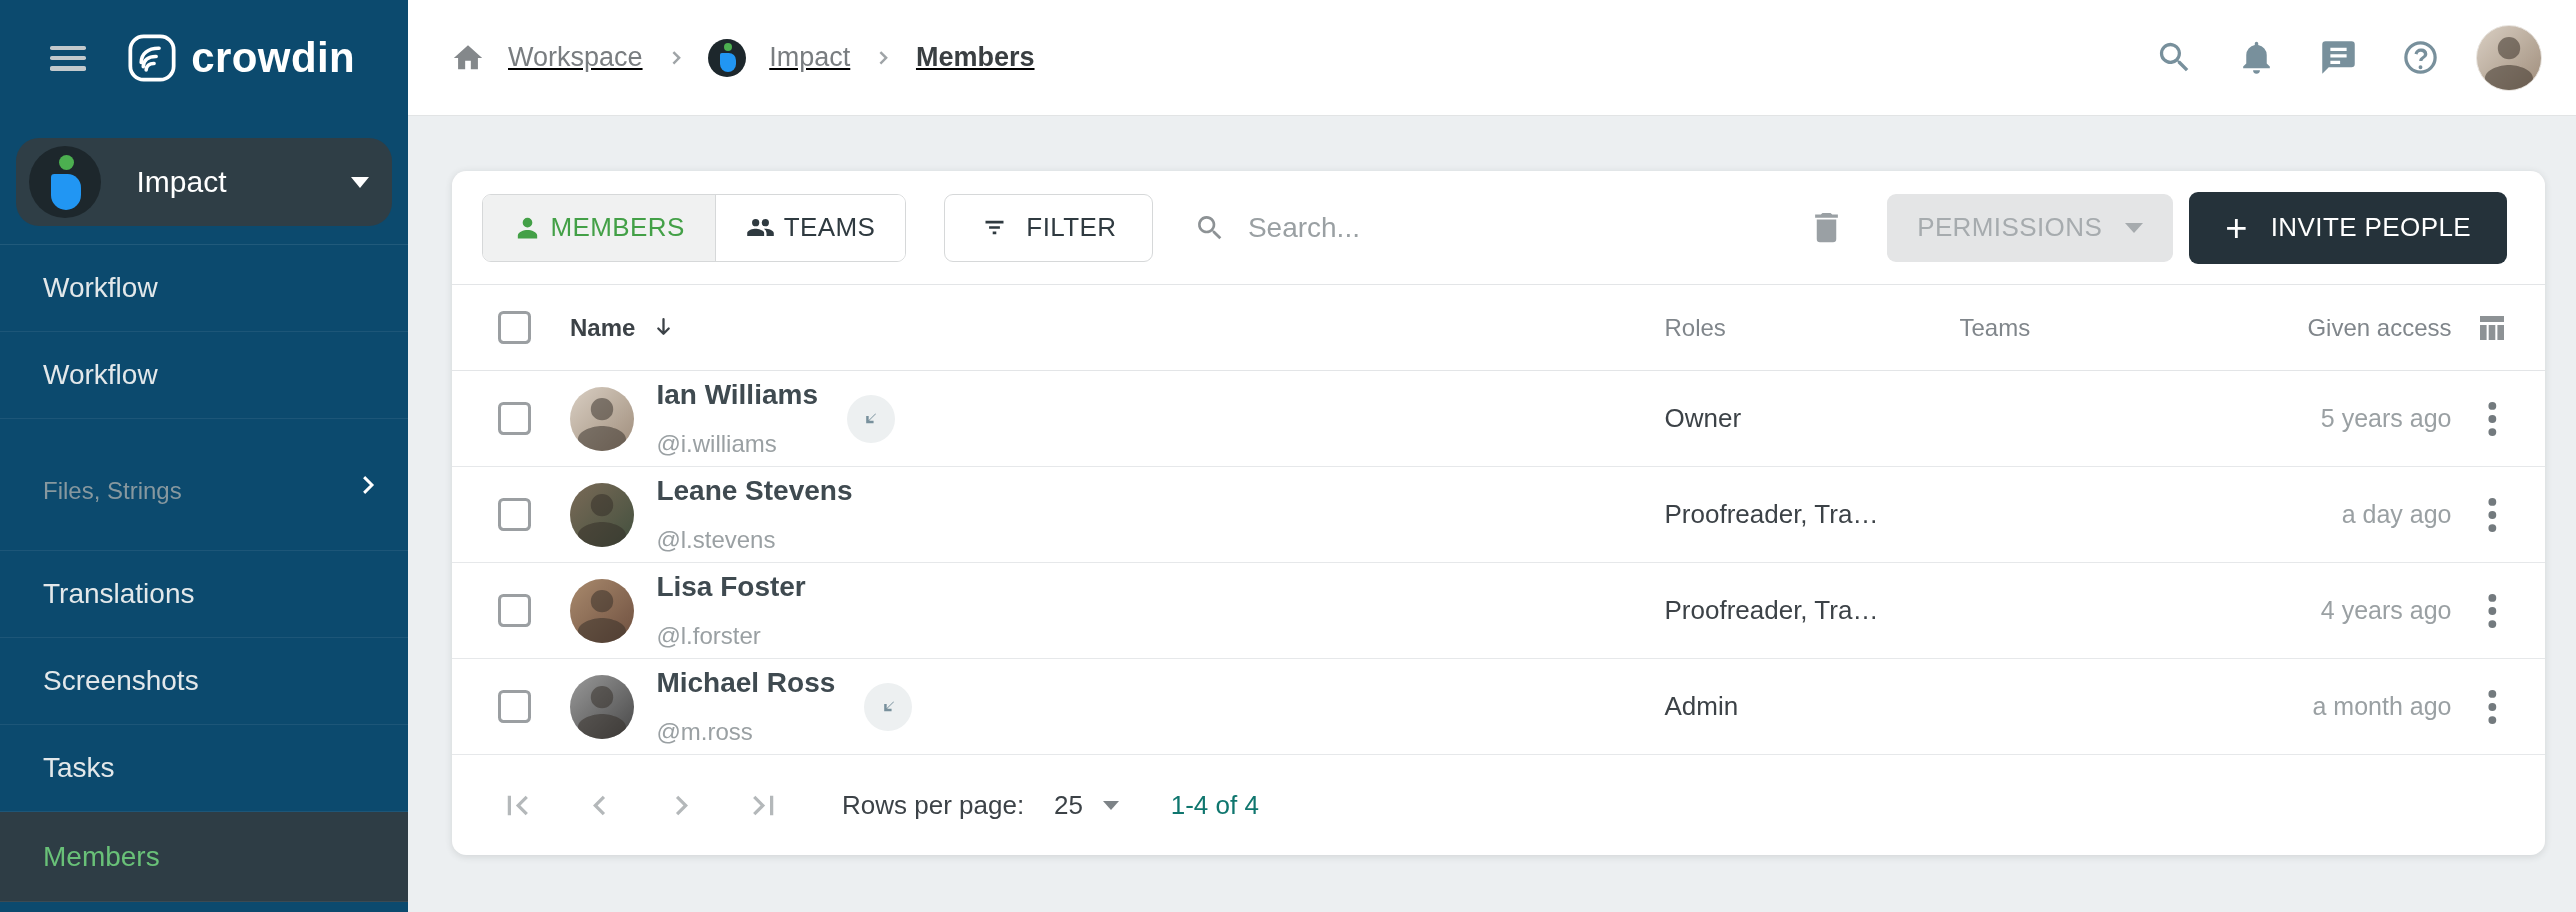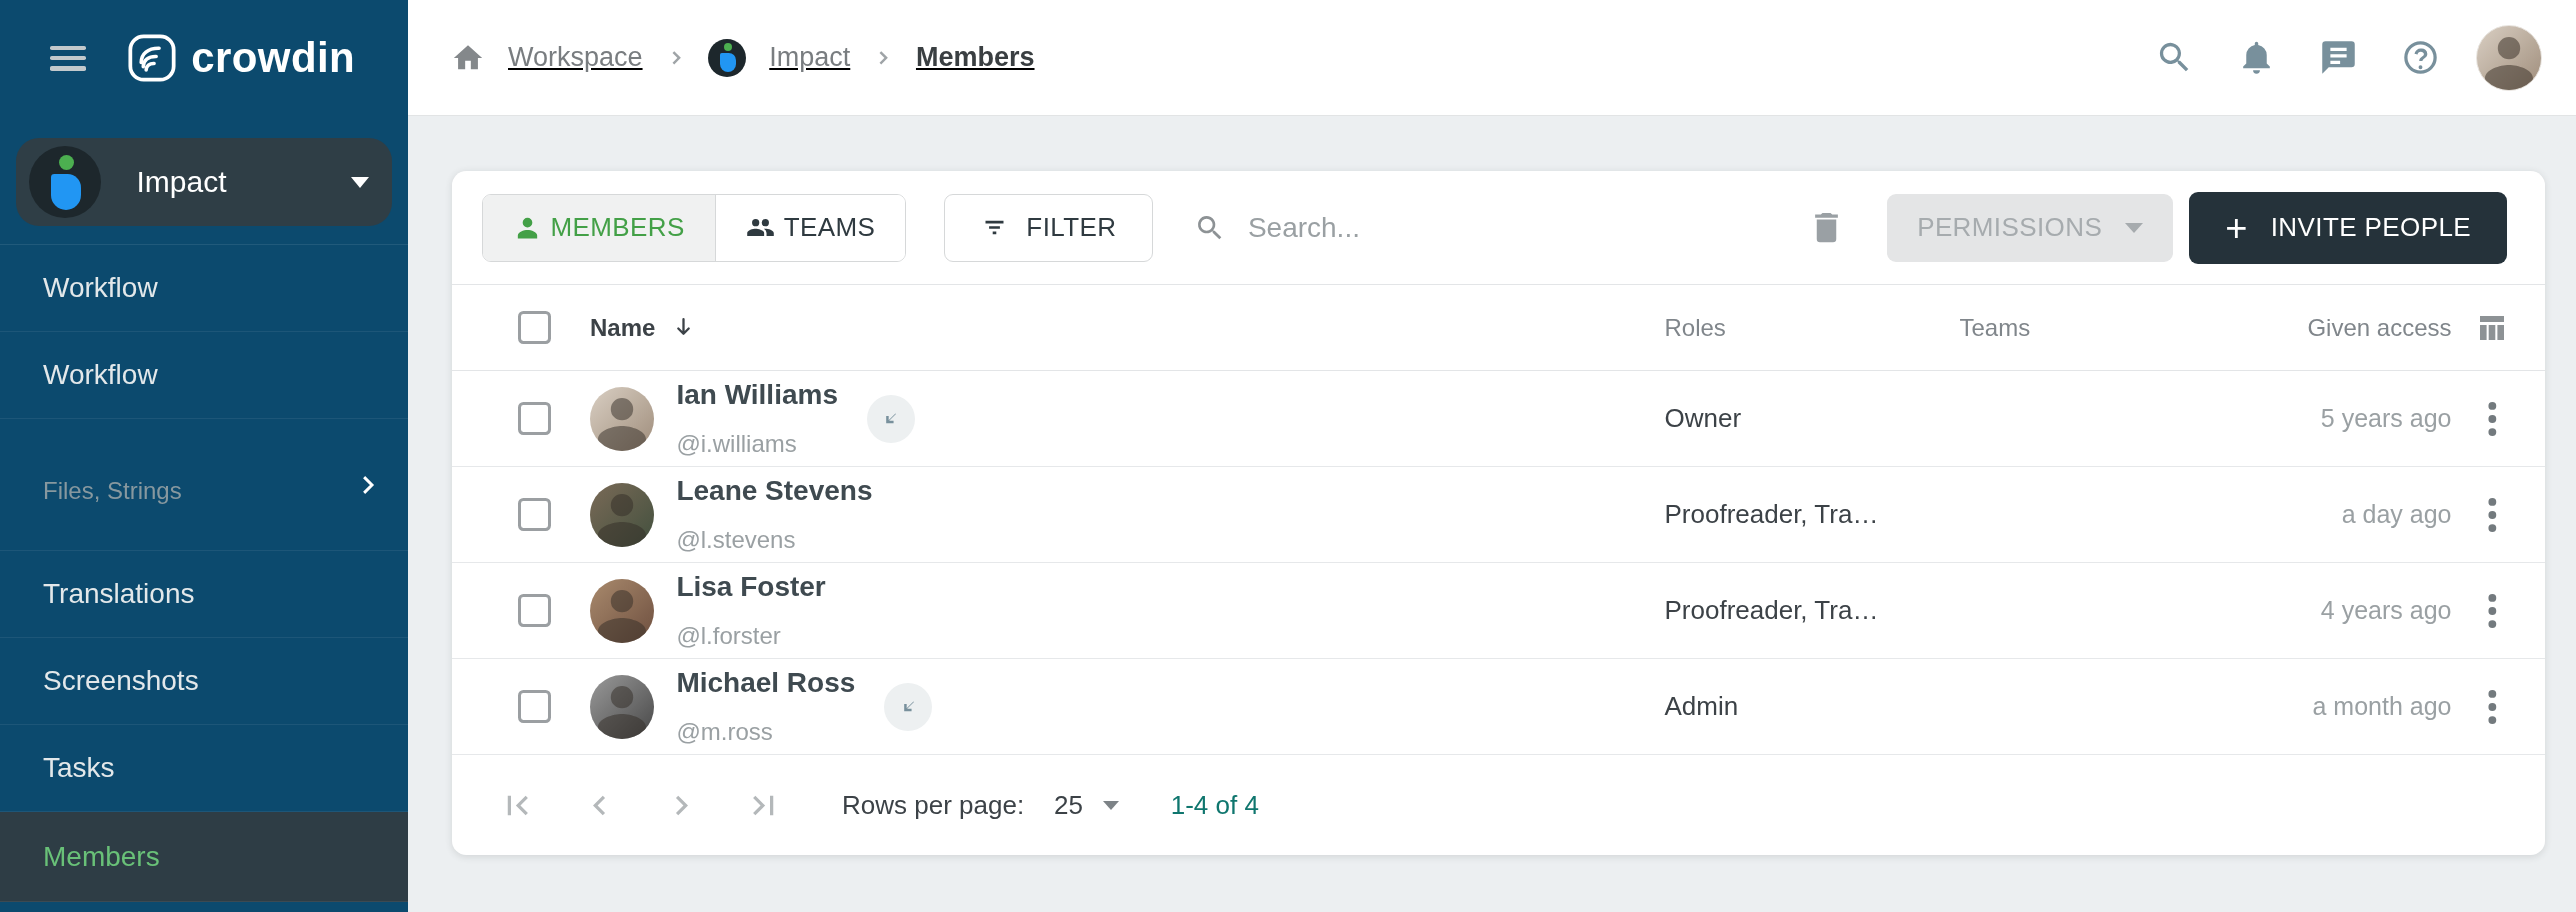--- a/index.html
+++ b/index.html
@@ -74,21 +74,21 @@
   .searchbox input { border:none; outline:none; margin-left:21.5px; font-size:28px; color:#3c4247; width:100%; font-family:"Liberation Sans", sans-serif; }
   .searchbox input::placeholder { color:#9aa0a3; }
   .trash-btn { width:39px; height:43px; margin-right:41px; cursor:pointer; flex:0 0 auto; }
   .trash-btn svg { width:39px; height:43px; fill:#9aa0a4; }
   .perm-btn { background:#e4e5e6; color:#a6abae; padding:0 30px;justify-content:space-between; }
   .perm-btn .caret { margin-left:23px; width:0; height:0; border-left:9px solid transparent; border-right:9px solid transparent; border-top:10.7px solid #a6abae; }
   .invite-btn { margin-left:16px; background:#25323a; color:#fff; padding:0 36px; height:72px; }
   .invite-btn .plus { font-size:38px; font-weight:400; margin-right:23px; line-height:1; }
 
   
-  .grid-row { display:grid; grid-template-columns:72px 1fr 295px 286px 206px 81px; align-items:center; padding-left:66px; padding-right:12.5px; }
+  .grid-row { display:grid; grid-template-columns:72px 1fr 295px 286px 206px 81px; align-items:center; padding-left:46px; padding-right:12.5px; }
   .thead { height:86px; border-bottom:1.8px solid #e3e5e7; }
   .th-name { display:flex; align-items:center; font-size:24px; font-weight:bold; color:#3c4247; }
   .th-name svg { width:25px; height:25px; margin-left:16px; stroke:#3c4247; stroke-width:2.2; fill:none; }
   .th { font-size:24px; color:#80868b; }
   .th.right { text-align:right; }
   .cols-icon { justify-self:center; width:36px; height:36px; cursor:pointer; }
   .cols-icon svg { width:36px; height:36px; fill:#8d9295; }
   .checkbox { width:33px; height:33px; border:3.6px solid #9b9fa2; border-radius:5.4px; cursor:pointer; background:#fff; }
 
   .trow { height:96px; border-bottom:0.9px solid #e6e8ea; }

